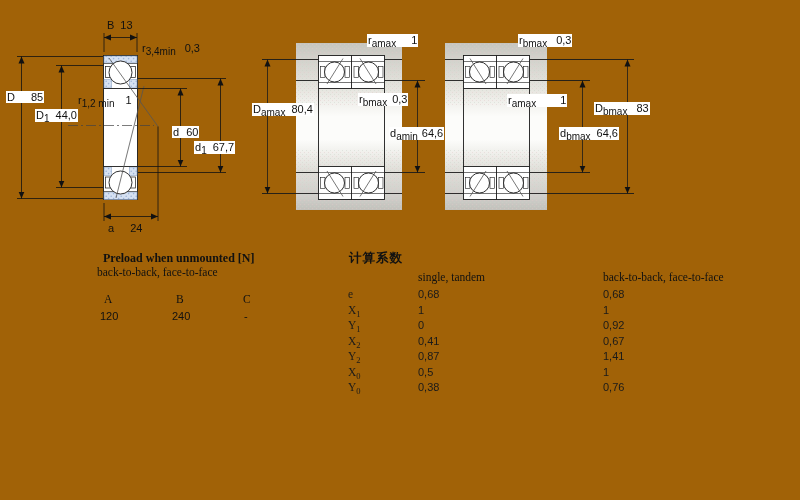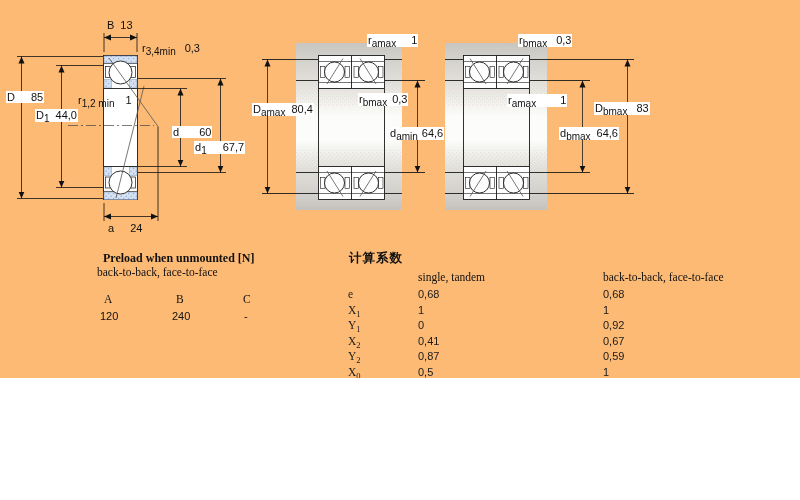--- a/index.html
+++ b/index.html
@@ -1,16 +1,16 @@
 <!DOCTYPE html>
 <html><head>
 <meta charset="utf-8">
 <style>
   html,body{margin:0;padding:0;background:#fff;}
-  #stage{position:relative;width:800px;height:378px;background:#fdba74;overflow:hidden;
+  #stage{position:relative;width:800px;height:500px;background:#a16207;overflow:hidden;
          font-family:"Liberation Sans",sans-serif;color:#1a1a1a;}
   svg{position:absolute;left:0;top:0;}
   .lbl{position:absolute;font:11px "Liberation Sans",sans-serif;color:#111;
        white-space:nowrap;line-height:12px;}
   .lbl .sb{font-size:10px;position:relative;top:3px;}
   .lbl .vv{margin-left:7px;}
   .wbg{background:#fff;padding:0 1px;}
   .txt{position:absolute;white-space:nowrap;color:#111;}
   .pl-title{font:bold 12px "Liberation Serif",serif;}
   .pl-sub{font:11.5px "Liberation Serif",serif;}
@@ -224,24 +224,24 @@
 <div class="lbl wbg" style="left:6px;top:91px">
   <span>D</span><span class="vv" style="margin-left:16px">85</span>
 </div>
 <div class="lbl wbg" style="left:35px;top:109px">
   <span>D</span><span class="sb">1</span><span class="vv" style="margin-left:6px">44,0</span>
 </div>
 <div class="lbl" style="left:78px;top:94px">
   <span>r</span><span class="sb">1,2 min</span><span class="vv" style="margin-left:11px">1</span>
 </div>
 <div class="lbl wbg" style="left:172px;top:126px">
-  <span>d</span><span class="vv" style="margin-left:20px">60</span>
+  <span>d</span><span class="vv" style="margin-left:7px">60</span>
 </div>
 <div class="lbl wbg" style="left:194px;top:141px">
-  <span>d</span><span class="sb">1</span><span class="vv" style="margin-left:16px">67,7</span>
+  <span>d</span><span class="sb">1</span><span class="vv" style="margin-left:6px">67,7</span>
 </div>
 <div class="lbl" style="left:108px;top:222px">
   <span>a</span><span class="vv" style="margin-left:16px">24</span>
 </div>
 
 <div class="lbl wbg" style="left:367px;top:34px">
   <span>r</span><span class="sb">amax</span><span class="vv" style="margin-left:15px">1</span>
 </div>
 <div class="lbl wbg" style="left:358px;top:93px">
   <span>r</span><span class="sb">bmax</span><span class="vv" style="margin-left:5px">0,3</span>
@@ -298,21 +298,21 @@
     <span class="fv2 cell-val">0,92</span>
   </div>
   <div class="frow" style="top:334.5px">
     <span class="flab f-lab"><span>X</span><span class="sbs">2</span></span>
     <span class="fv1 cell-val">0,41</span>
     <span class="fv2 cell-val">0,67</span>
   </div>
   <div class="frow" style="top:350px">
     <span class="flab f-lab"><span>Y</span><span class="sbs">2</span></span>
     <span class="fv1 cell-val">0,87</span>
-    <span class="fv2 cell-val">0,59</span>
+    <span class="fv2 cell-val">1,41</span>
   </div>
   <div class="frow" style="top:365.5px">
     <span class="flab f-lab"><span>X</span><span class="sbs">0</span></span>
     <span class="fv1 cell-val">0,5</span>
     <span class="fv2 cell-val">1</span>
   </div>
   <div class="frow" style="top:381px">
     <span class="flab f-lab"><span>Y</span><span class="sbs">0</span></span>
     <span class="fv1 cell-val">0,38</span>
     <span class="fv2 cell-val">0,76</span>

